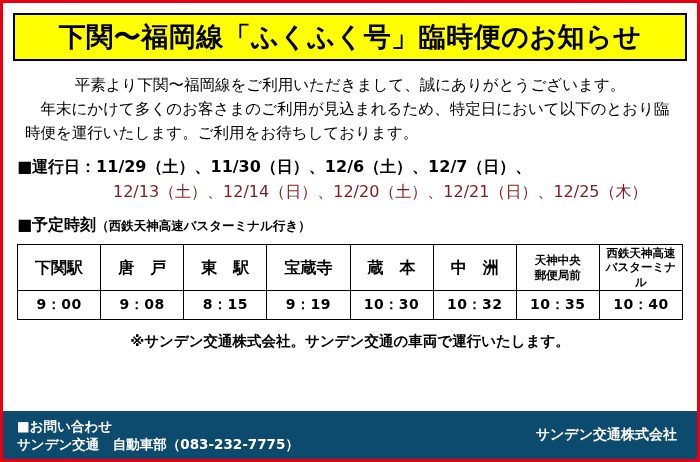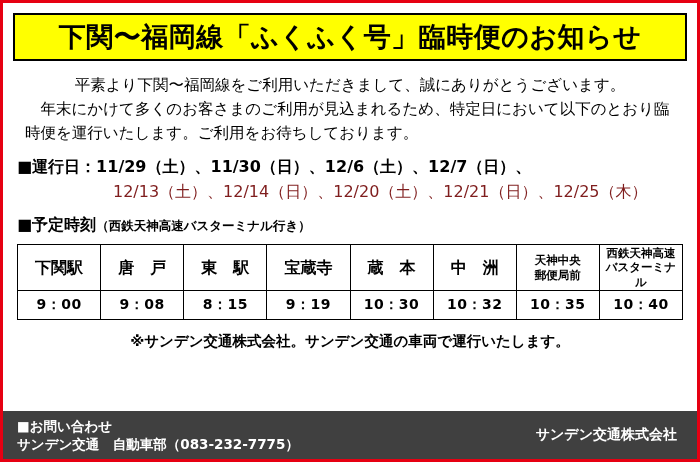--- a/index.html
+++ b/index.html
@@ -105,21 +105,21 @@
     font-weight: bold;
     color: #000000;
   }
   
   .footer {
     position: absolute;
     left: 0;
     right: 0;
     bottom: 0;
     height: 48px;
-    background: #404040;
+    background: #0c4a6e;
     color: #ffffff;
     display: flex;
     align-items: center;
     justify-content: space-between;
     padding: 0 14px;
     box-sizing: border-box;
   }
   .footer-left {
     font-size: 13.5px;
     font-weight: bold;

